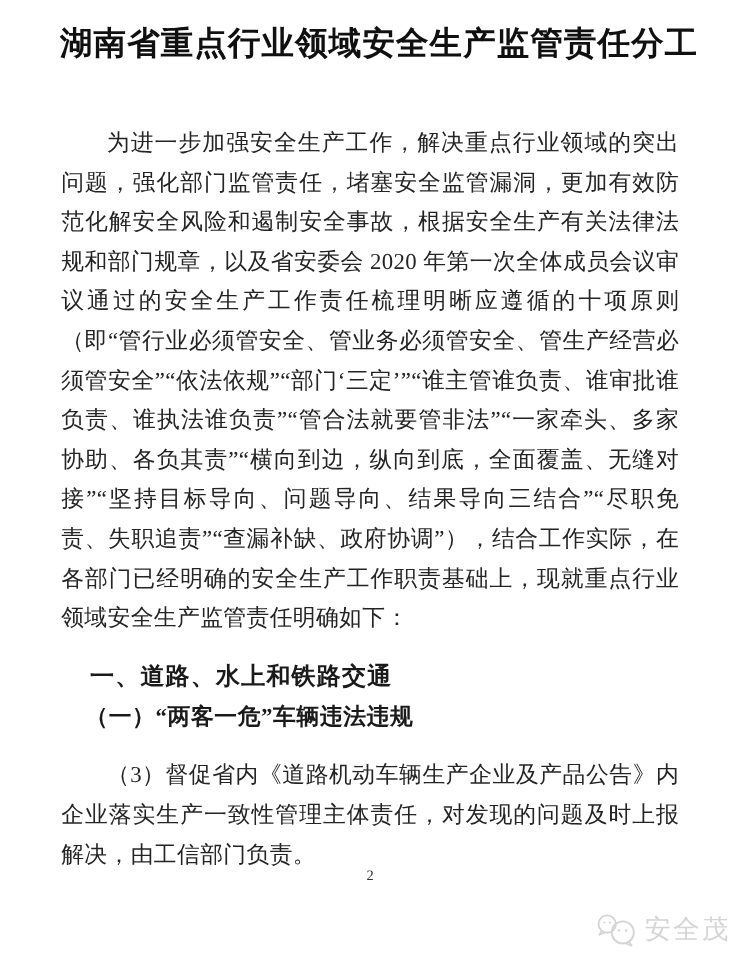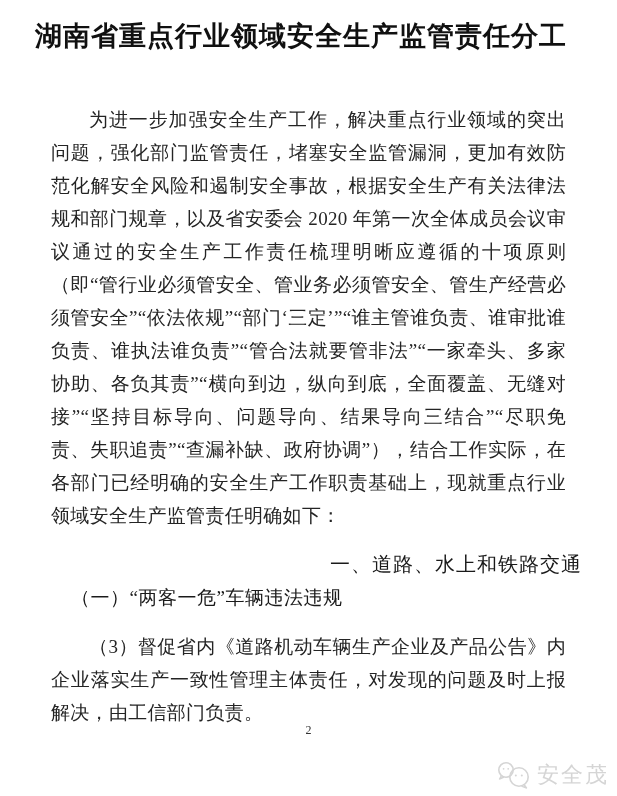--- a/index.html
+++ b/index.html
@@ -21,50 +21,49 @@
     height: 796px;
     margin: 0 auto;
     padding-top: 14px;
     box-sizing: content-box;
   }
   .doc-title {
     margin: 0 0 45px 0;
     font-size: 27px;
     line-height: 44px;
     font-weight: bold;
-    text-align: left;
+    text-align: right;
     letter-spacing: 1px;
     color: #101010;
     font-family: "Liberation Serif", serif;
   }
   .body-para {
     margin: 16px;
     font-size: 19px;
     line-height: 33px;
     letter-spacing: 0.3px;
     text-align: justify;
     text-indent: 2em;
     color: #242424;
   }
   .sec-heading {
     margin: 0;
     font-size: 20px;
     line-height: 33px;
-    font-weight: normal;
+    font-weight: bold;
     text-indent: 2em;
     color: #1a1a1a;
     font-family: "Liberation Sans", sans-serif;
     letter-spacing: 1px;
-    text-align: right;
   }
   .subsec-heading {
     margin: 0;
     font-size: 19px;
     line-height: 33px;
-    font-weight: normal;
+    font-weight: bold;
     text-indent: 1.9em;
     color: #1a1a1a;
     font-family: "Liberation Serif", serif;
     letter-spacing: 0.5px;
   }
   .item-heading {
     margin: 0;
     font-size: 19px;
     line-height: 33px;
     font-weight: bold;

